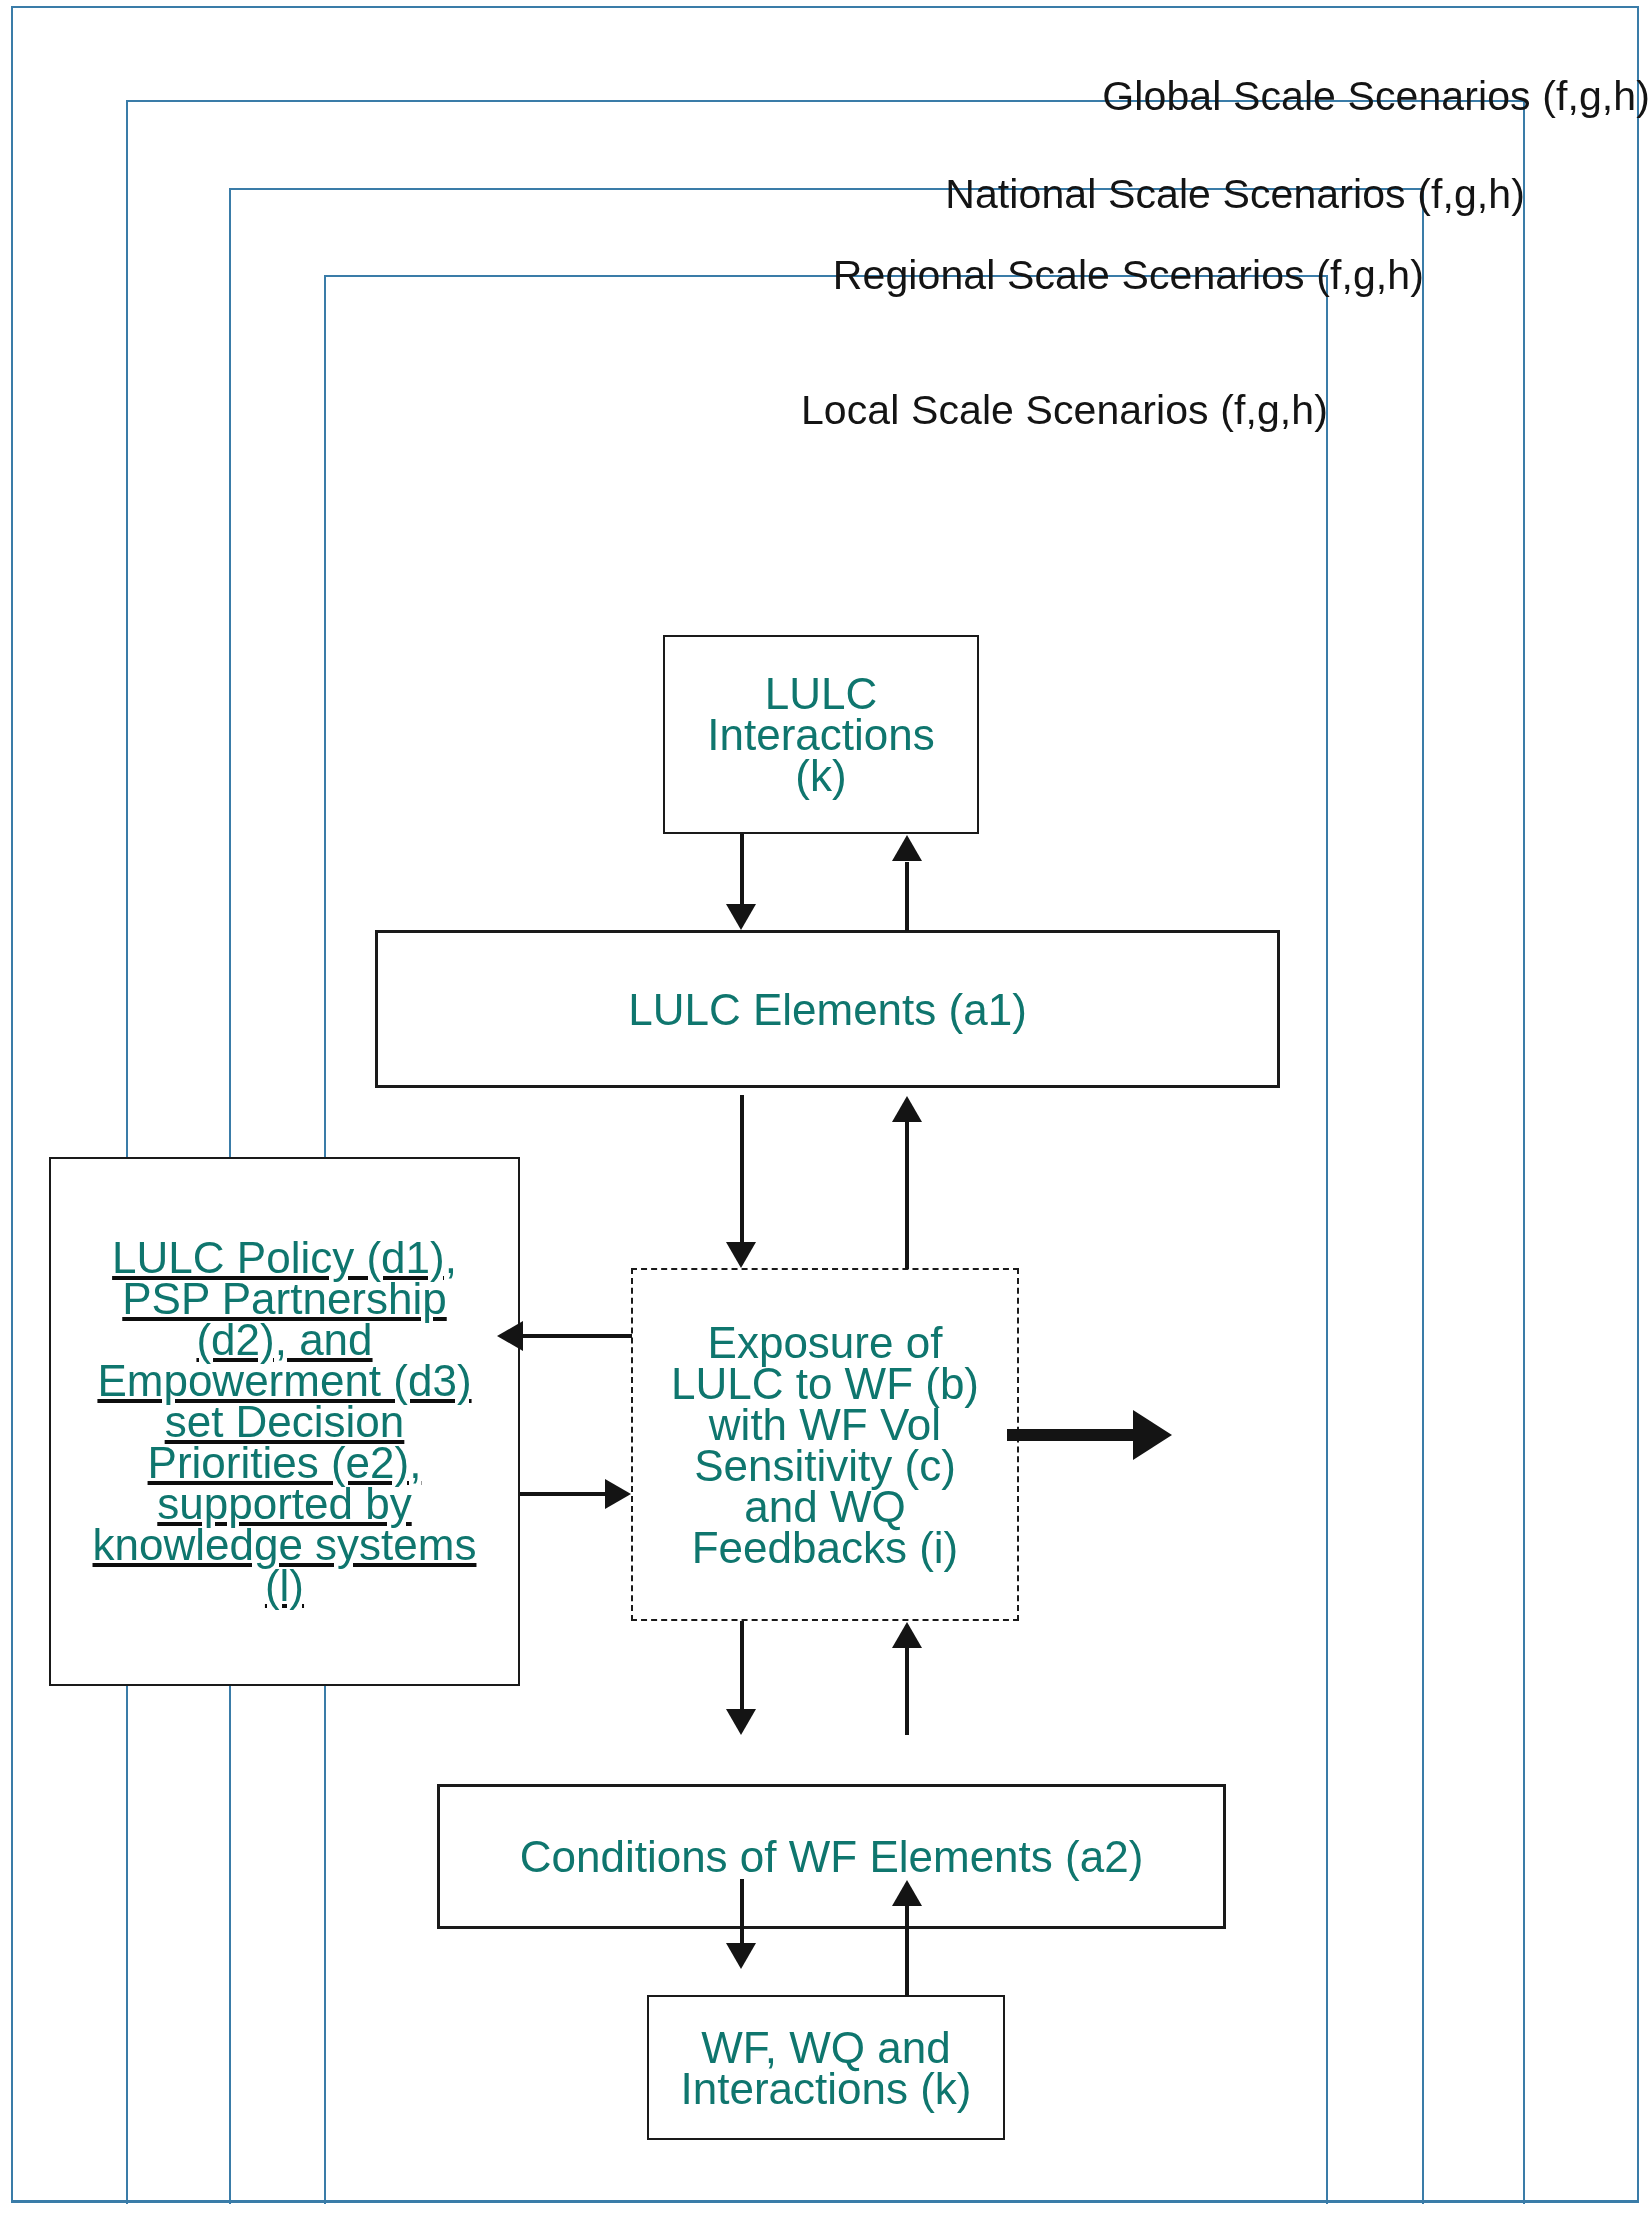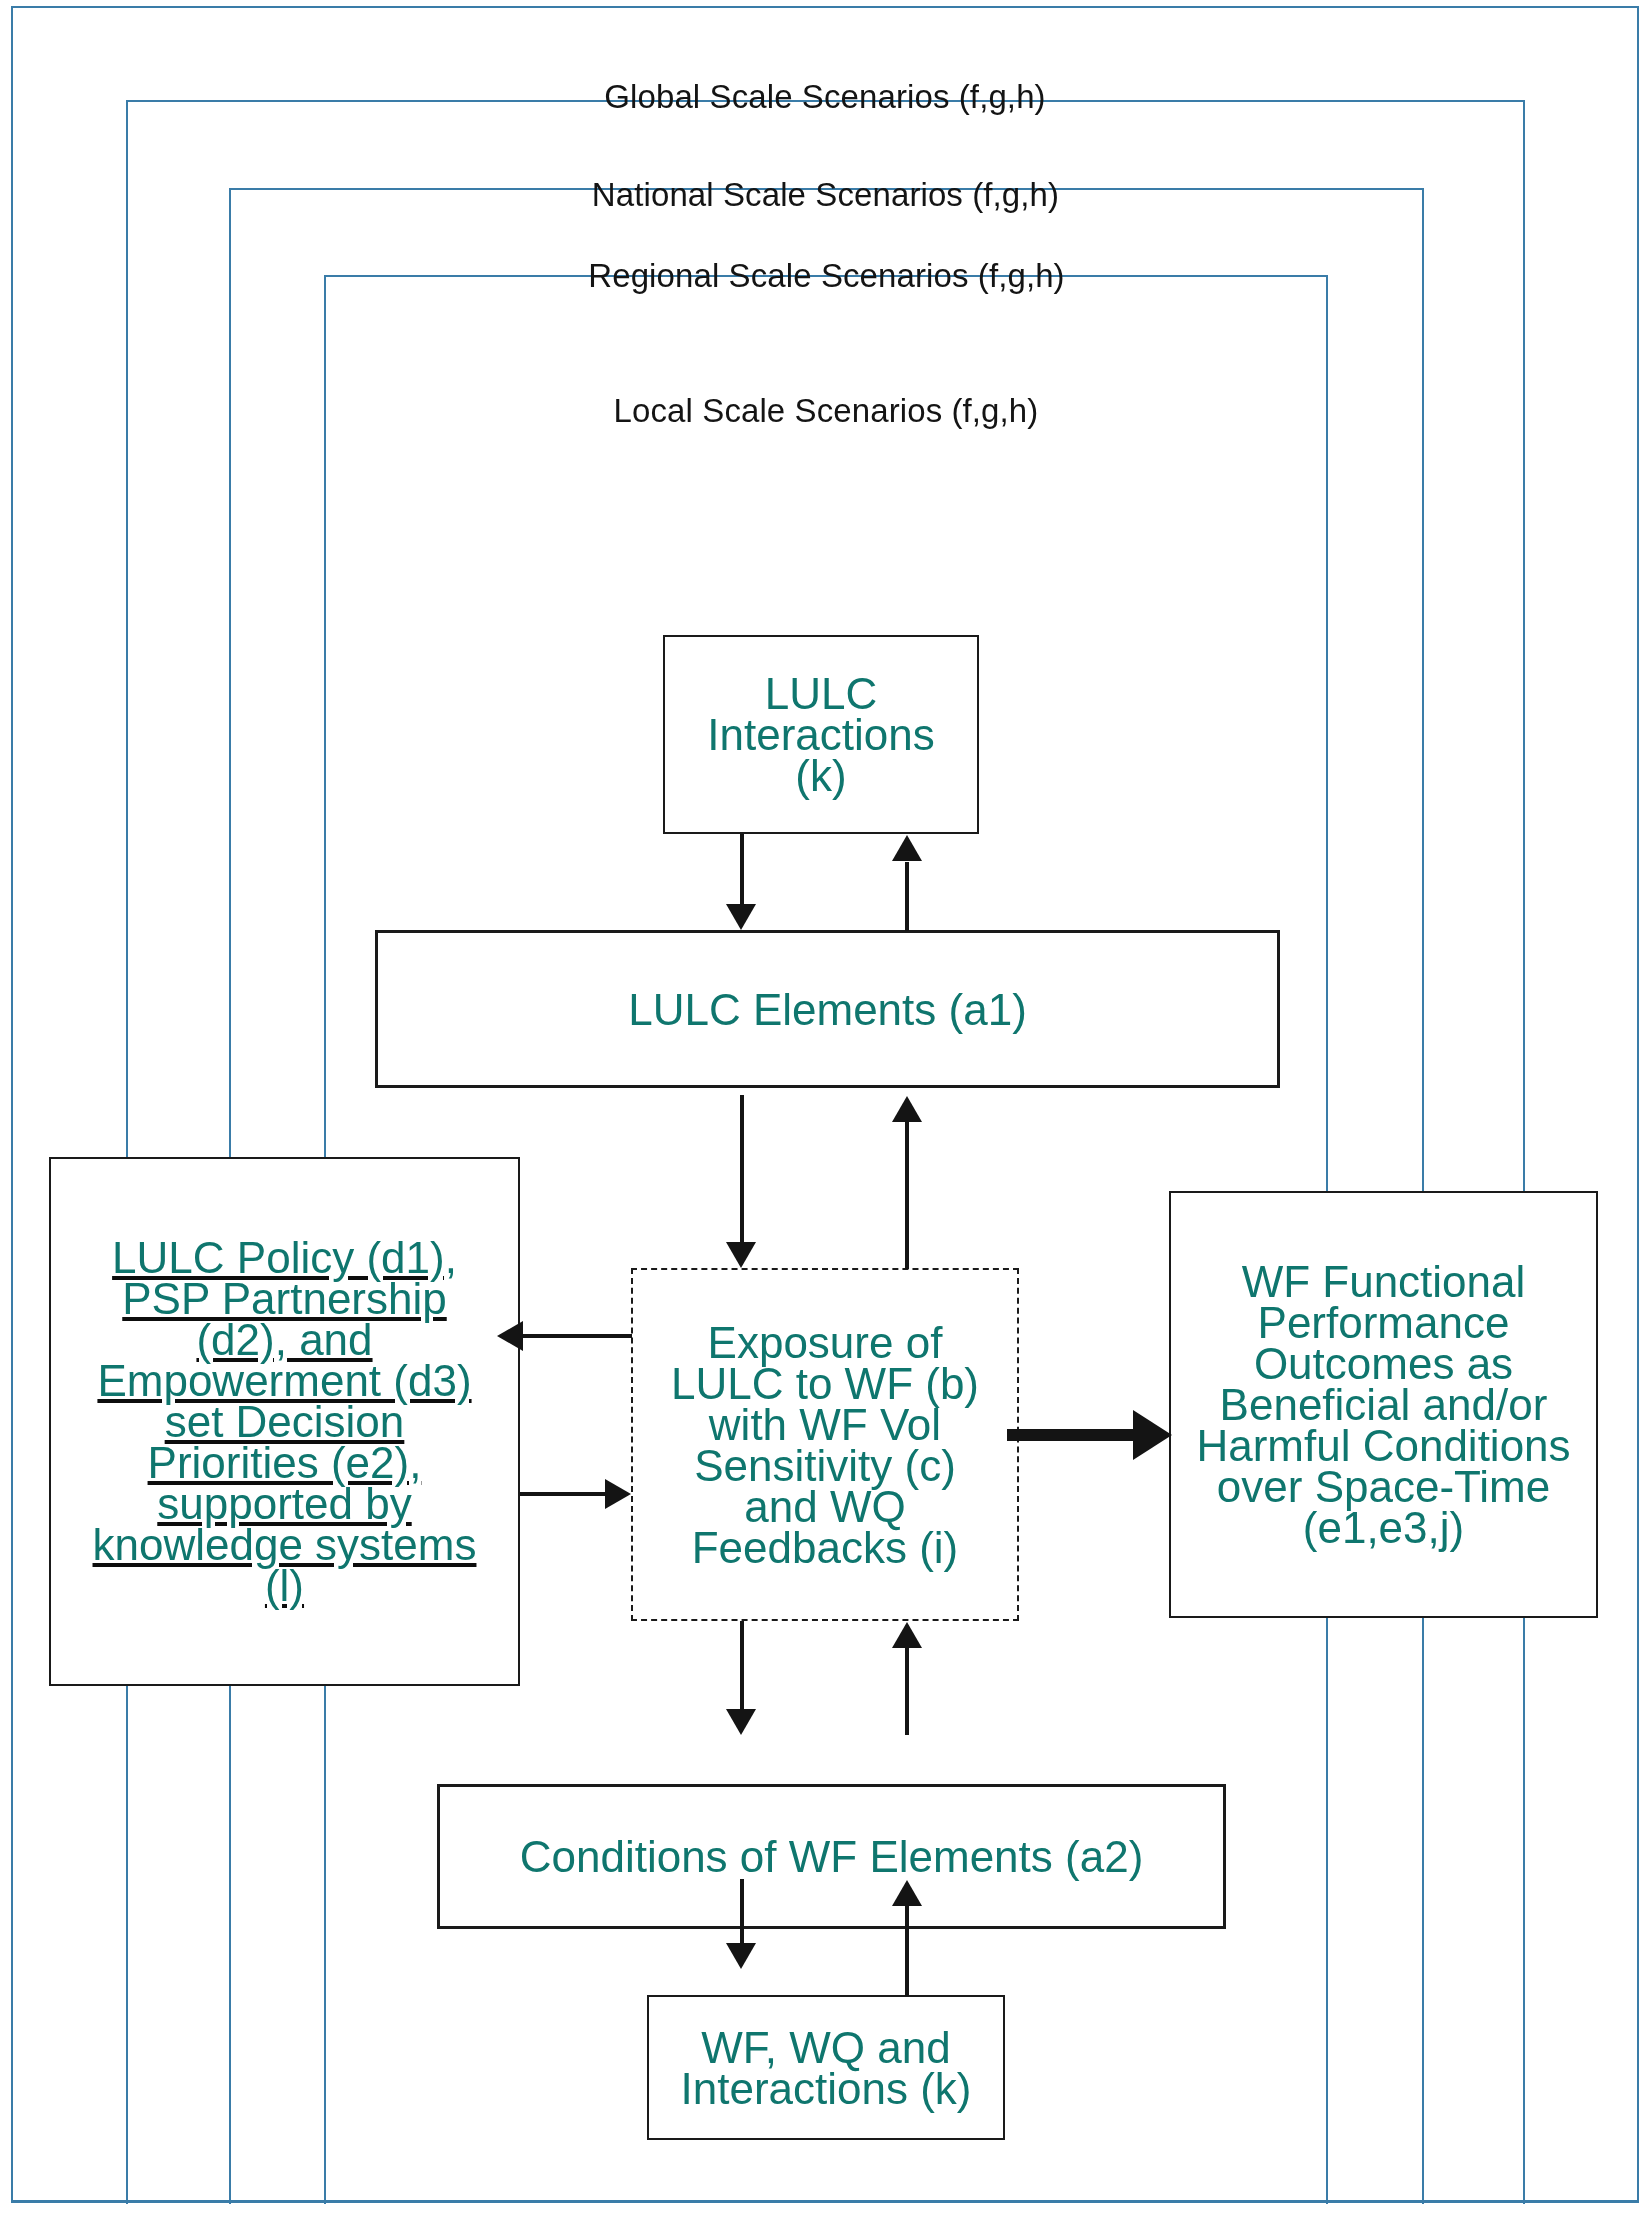--- a/index.html
+++ b/index.html
@@ -4,22 +4,22 @@
 <style>
   html,body{margin:0;padding:0;background:#ffffff;}
   body{width:1650px;height:2216px;position:relative;
        font-family:"Liberation Sans","DejaVu Sans",sans-serif;color:#0d0d0d;}
 
   #stage{position:absolute;left:0;top:0;width:1650px;height:2216px;overflow:hidden;background:#fff;}
 
   
   .scale-frame{position:absolute;border:2.8px solid #3a7ca8;border-bottom:none;box-sizing:border-box;background:transparent;}
   .scale-frame.has-bottom{border-bottom:3.9px solid #3a7ca8;}
-  .scale-label{position:absolute;text-align:center;white-space:nowrap;
-               font-size:33px;line-height:35px;color:#141414;letter-spacing:0.1px;}
+  .scale-label{position:absolute;text-align:right;white-space:nowrap;
+               font-size:41px;line-height:35px;color:#141414;letter-spacing:0.1px;}
 
   
   .pbox{position:absolute;box-sizing:border-box;border:2.8px solid #1a1a1a;background:#ffffff;
         display:flex;align-items:center;justify-content:center;text-align:center;}
   .pbox .txt{font-size:44px;line-height:41px;color:#0f766e;padding:0 7.9px;}
   .pbox.dashed{border:2.8px dashed #1a1a1a;}
   .pbox.thickline{border-width:3.9px;}
 
   
   .vline{position:absolute;width:3.4px;background:#141414;}
@@ -76,31 +76,20 @@
     <div class="txt">
       <div>Exposure of</div>
       <div>LULC to WF (b)</div>
       <div>with WF Vol</div>
       <div>Sensitivity (c)</div>
       <div>and WQ</div>
       <div>Feedbacks (i)</div>
     </div>
   </div>
 
-  <div class="pbox" style="left:1169px;top:1191px;width:429px;height:427px;">
-    <div class="txt">
-      <div>WF Functional</div>
-      <div>Performance</div>
-      <div>Outcomes as</div>
-      <div>Beneficial and/or</div>
-      <div>Harmful Conditions</div>
-      <div>over Space-Time</div>
-      <div>(e1,e3,j)</div>
-    </div>
-  </div>
 
   <div class="pbox thickline" style="left:437px;top:1784px;width:789px;height:145px;">
     <div class="txt">Conditions of WF Elements (a2)</div>
   </div>
 
   <div class="pbox" style="left:647px;top:1995px;width:358px;height:145px;">
     <div class="txt">
       <div>WF, WQ and</div>
       <div>Interactions (k)</div>
     </div>

